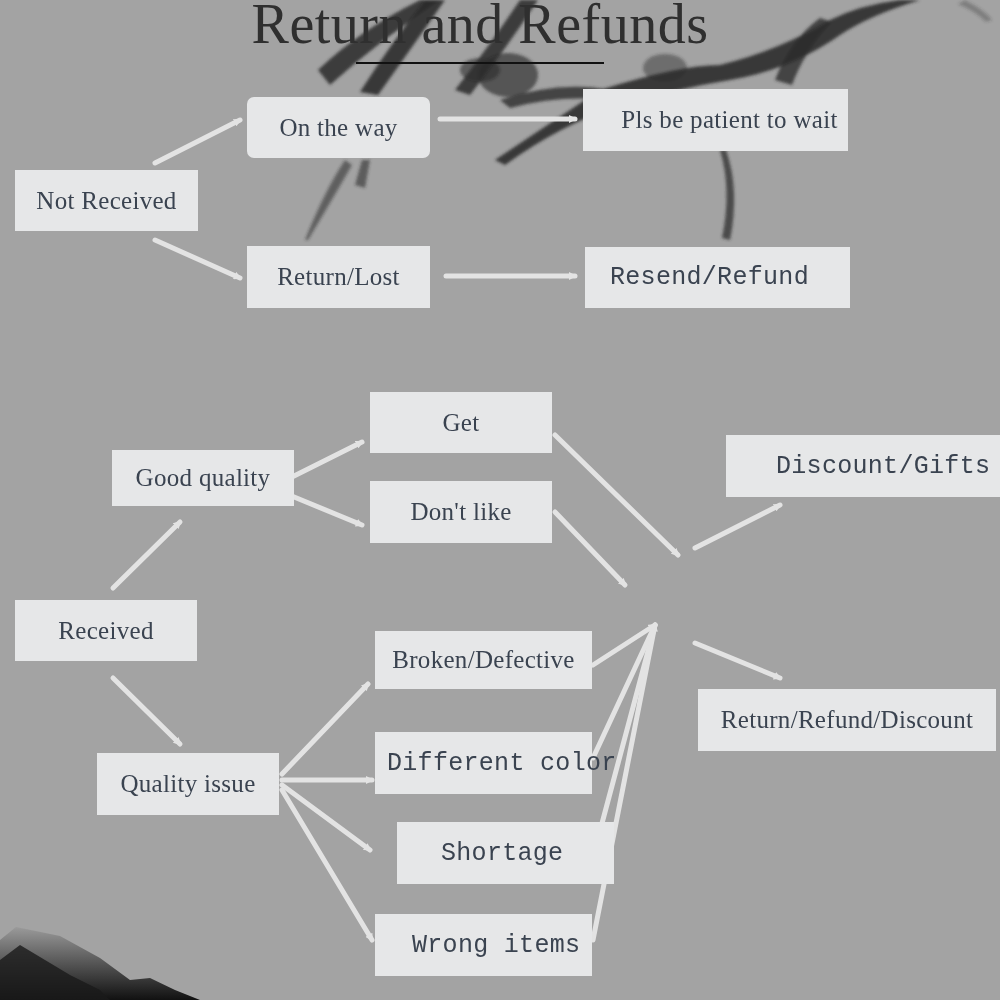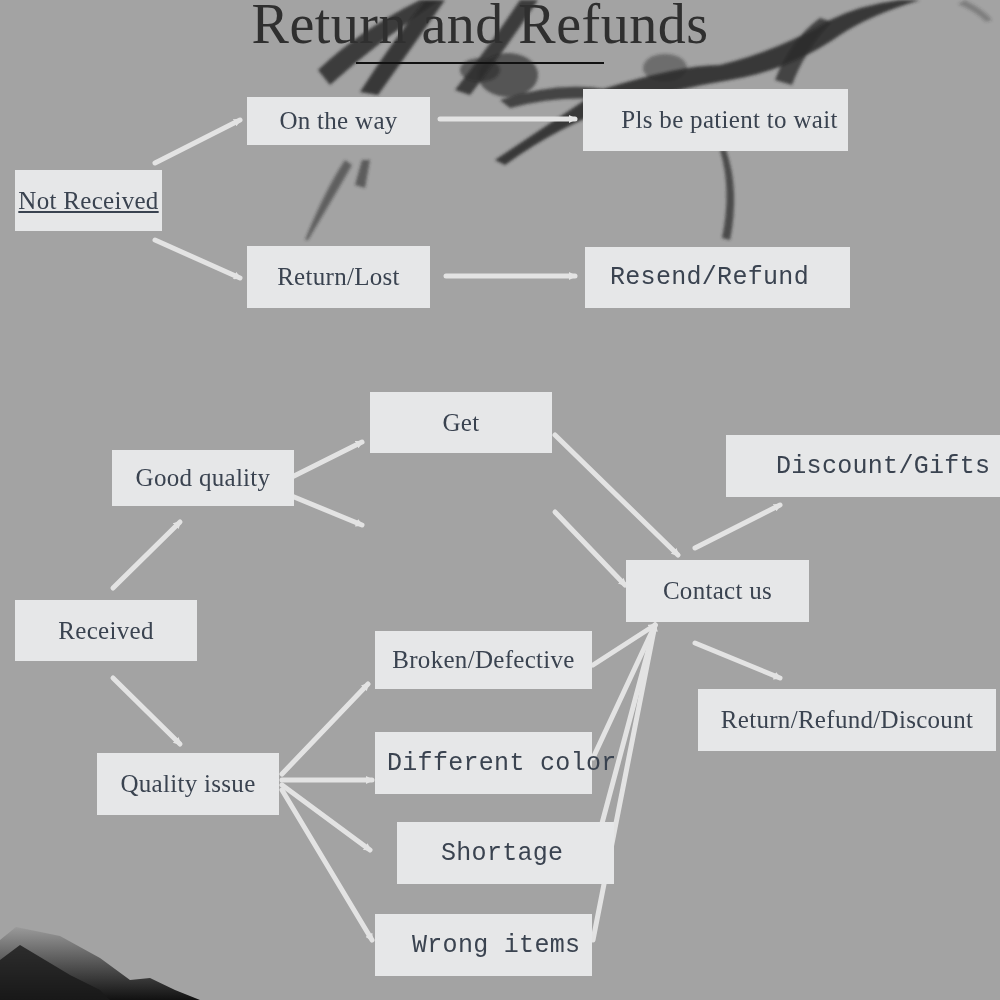--- a/index.html
+++ b/index.html
@@ -133,33 +133,33 @@
       <line x1="593" y1="940" x2="655" y2="625"></line>
 
       <line x1="695" y1="548" x2="780" y2="505"></line>
       <line x1="695" y1="643" x2="780" y2="678"></line>
     </g>
   </svg>
 
   <div class="title">Return and Refunds</div>
   <div class="title-underline"></div>
 
-  <div class="node" style="left:15px; top:170px; width:147px; height:61px;text-decoration:underline;">Not Received</div>
-  <div class="node" style="left:247px; top:97px; width:183px; height:48px;">On the way</div>
+  <div class="node" style="left:15px; top:170px; width:183px; height:61px;">Not Received</div>
+  <div class="node" style="left:247px; top:97px; width:183px; height:61px;border-radius:7px;">On the way</div>
   <div class="node" style="left:583px; top:89px; width:265px; height:62px;padding-left:28px;">Pls be patient to wait</div>
   <div class="node" style="left:247px; top:246px; width:183px; height:62px;">Return/Lost</div>
   <div class="node left" style="left:585px; top:247px; width:265px; height:61px; padding-left:25px;">Resend/Refund</div>
 
   <div class="node" style="left:15px; top:600px; width:182px; height:61px;">Received</div>
   <div class="node" style="left:112px; top:450px; width:182px; height:56px;">Good quality</div>
   <div class="node" style="left:370px; top:392px; width:182px; height:61px;">Get</div>
+  <div class="node" style="left:370px; top:481px; width:182px; height:62px;">Don't like</div>
   <div class="node" style="left:97px; top:753px; width:182px; height:62px;">Quality issue</div>
 
   <div class="node" style="left:375px; top:631px; width:217px; height:58px;">Broken/Defective</div>
   <div class="node left" style="left:375px; top:732px; width:217px; height:62px; padding-left:12px;">Different color</div>
   <div class="node left" style="left:375px; top:822px; width:217px; height:62px; padding-left:44px;margin-left:22px;">Shortage</div>
   <div class="node left" style="left:375px; top:914px; width:217px; height:62px; padding-left:37px;">Wrong items</div>
 
-  <div class="node" style="left:626px; top:560px; width:183px; height:62px;">Contact us</div>
   <div class="node left" style="left:690px; top:435px; width:297px; height:62px; padding-left:50px;margin-left:36px;">Discount/Gifts</div>
   <div class="node" style="left:698px; top:689px; width:298px; height:62px;">Return/Refund/Discount</div>
 
 </div>
 
 </body></html>

